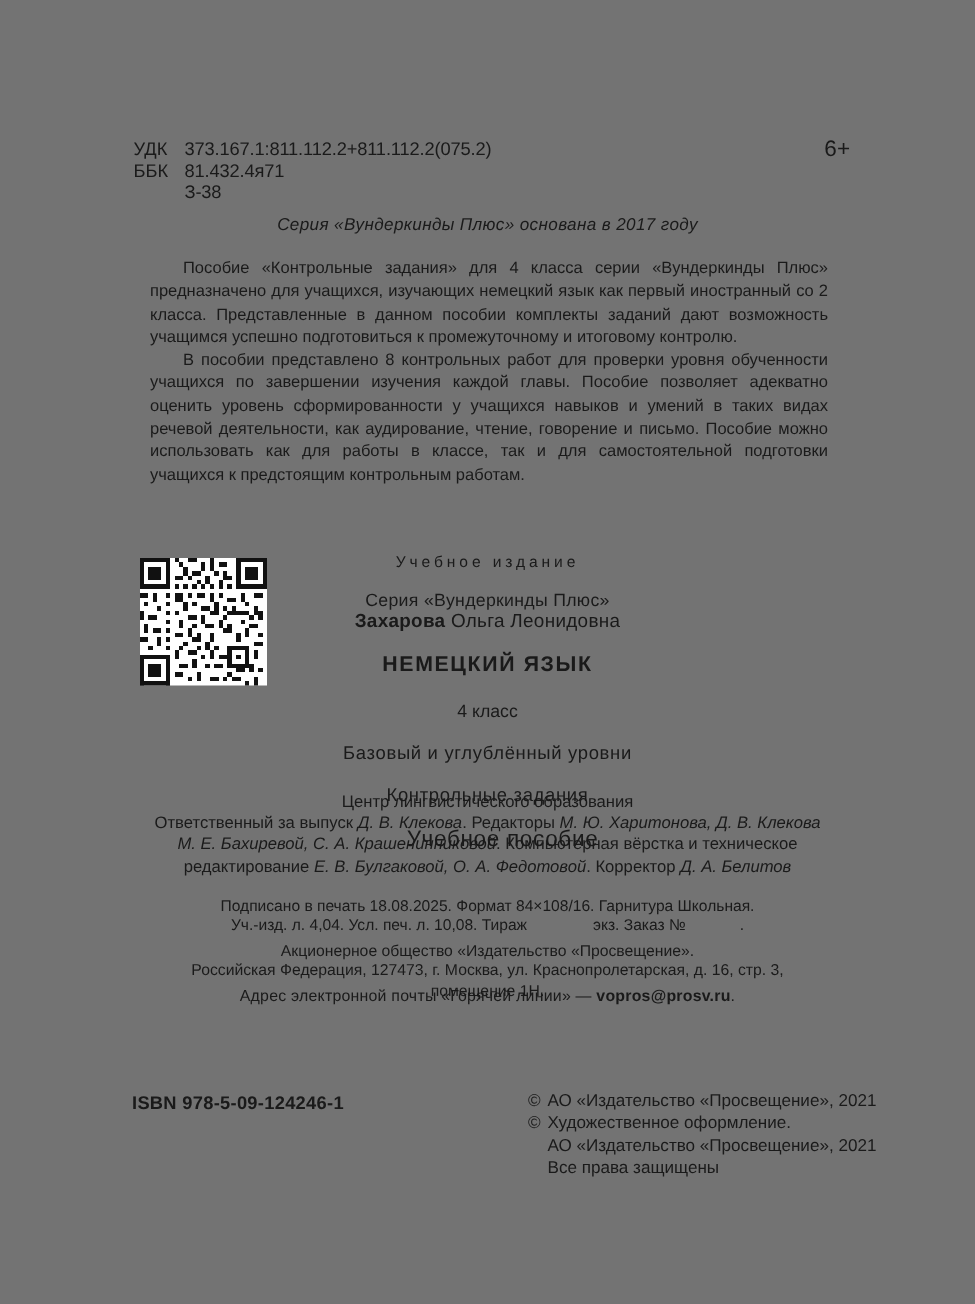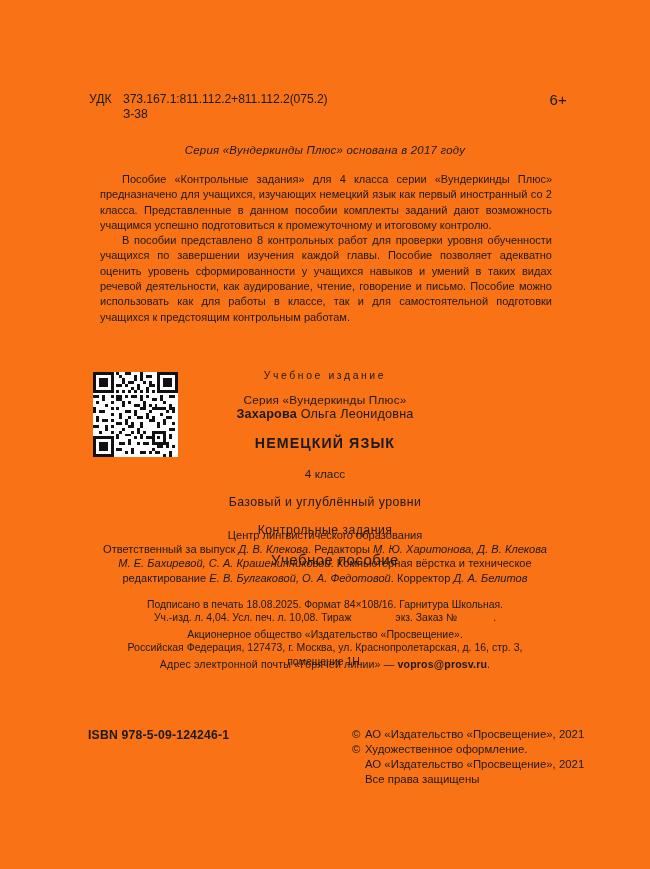--- a/index.html
+++ b/index.html
@@ -14,21 +14,21 @@
     position: relative;
     font-family: "Liberation Sans", "DejaVu Sans", sans-serif;
     color: #1a1a1a;
     -webkit-font-smoothing: antialiased;
     overflow: hidden;
   }
 
   .page {
     position: absolute;
     inset: 0;
-    background: #f97316;
+    background: #737373;
   }
 
   
   .codes {
     position: absolute;
     left: 89px;
     top: 92px;
     font-size: 12.2px;
     line-height: 14.6px;
     white-space: nowrap;
@@ -210,20 +210,24 @@
 </style>
 </head>
 <body>
 
 <div class="page">
 
   <div class="codes">
     <div class="row">
       <span class="lbl">УДК</span>
       <span class="val">373.167.1:811.112.2+811.112.2(075.2)</span>
+    </div>
+    <div class="row">
+      <span class="lbl">ББК</span>
+      <span class="val">81.432.4я71</span>
     </div>
     <div class="row row-indent">
       <span class="lbl"></span>
       <span class="val">З-38</span>
     </div>
   </div>
 
   <div class="age-mark">6+</div>
 
   <div class="series-line">Серия «Вундеркинды Плюс» основана в 2017 году</div>

